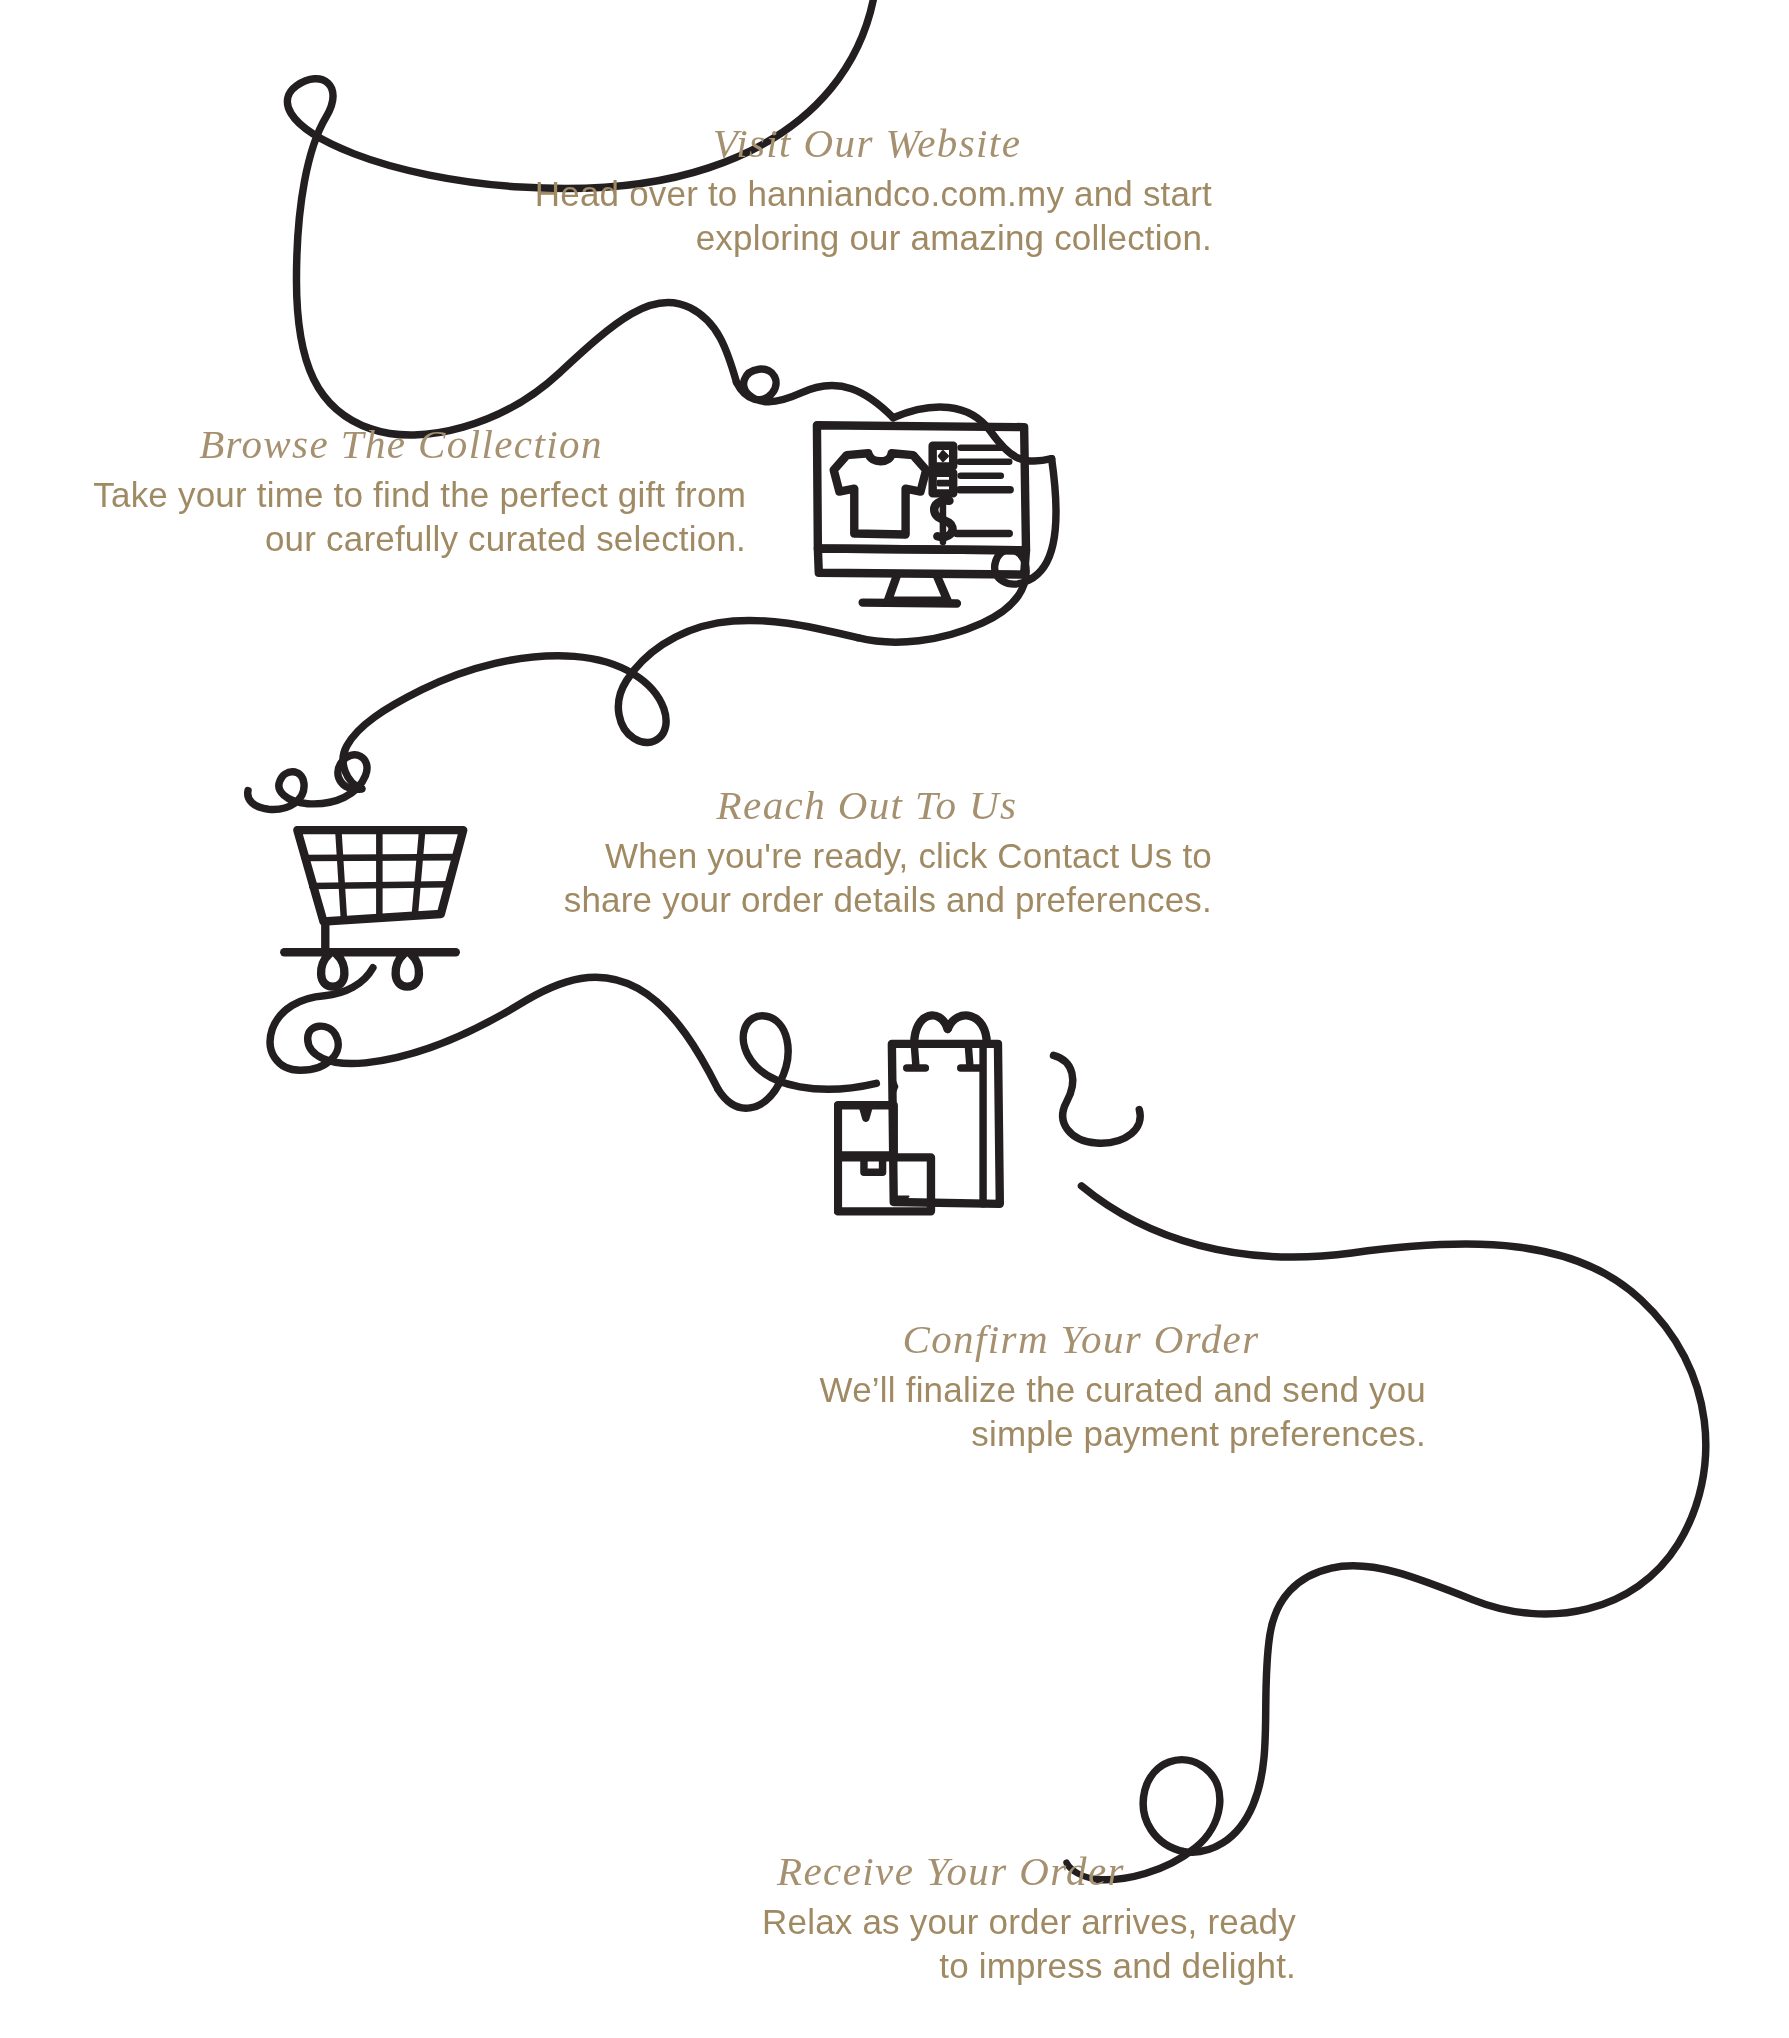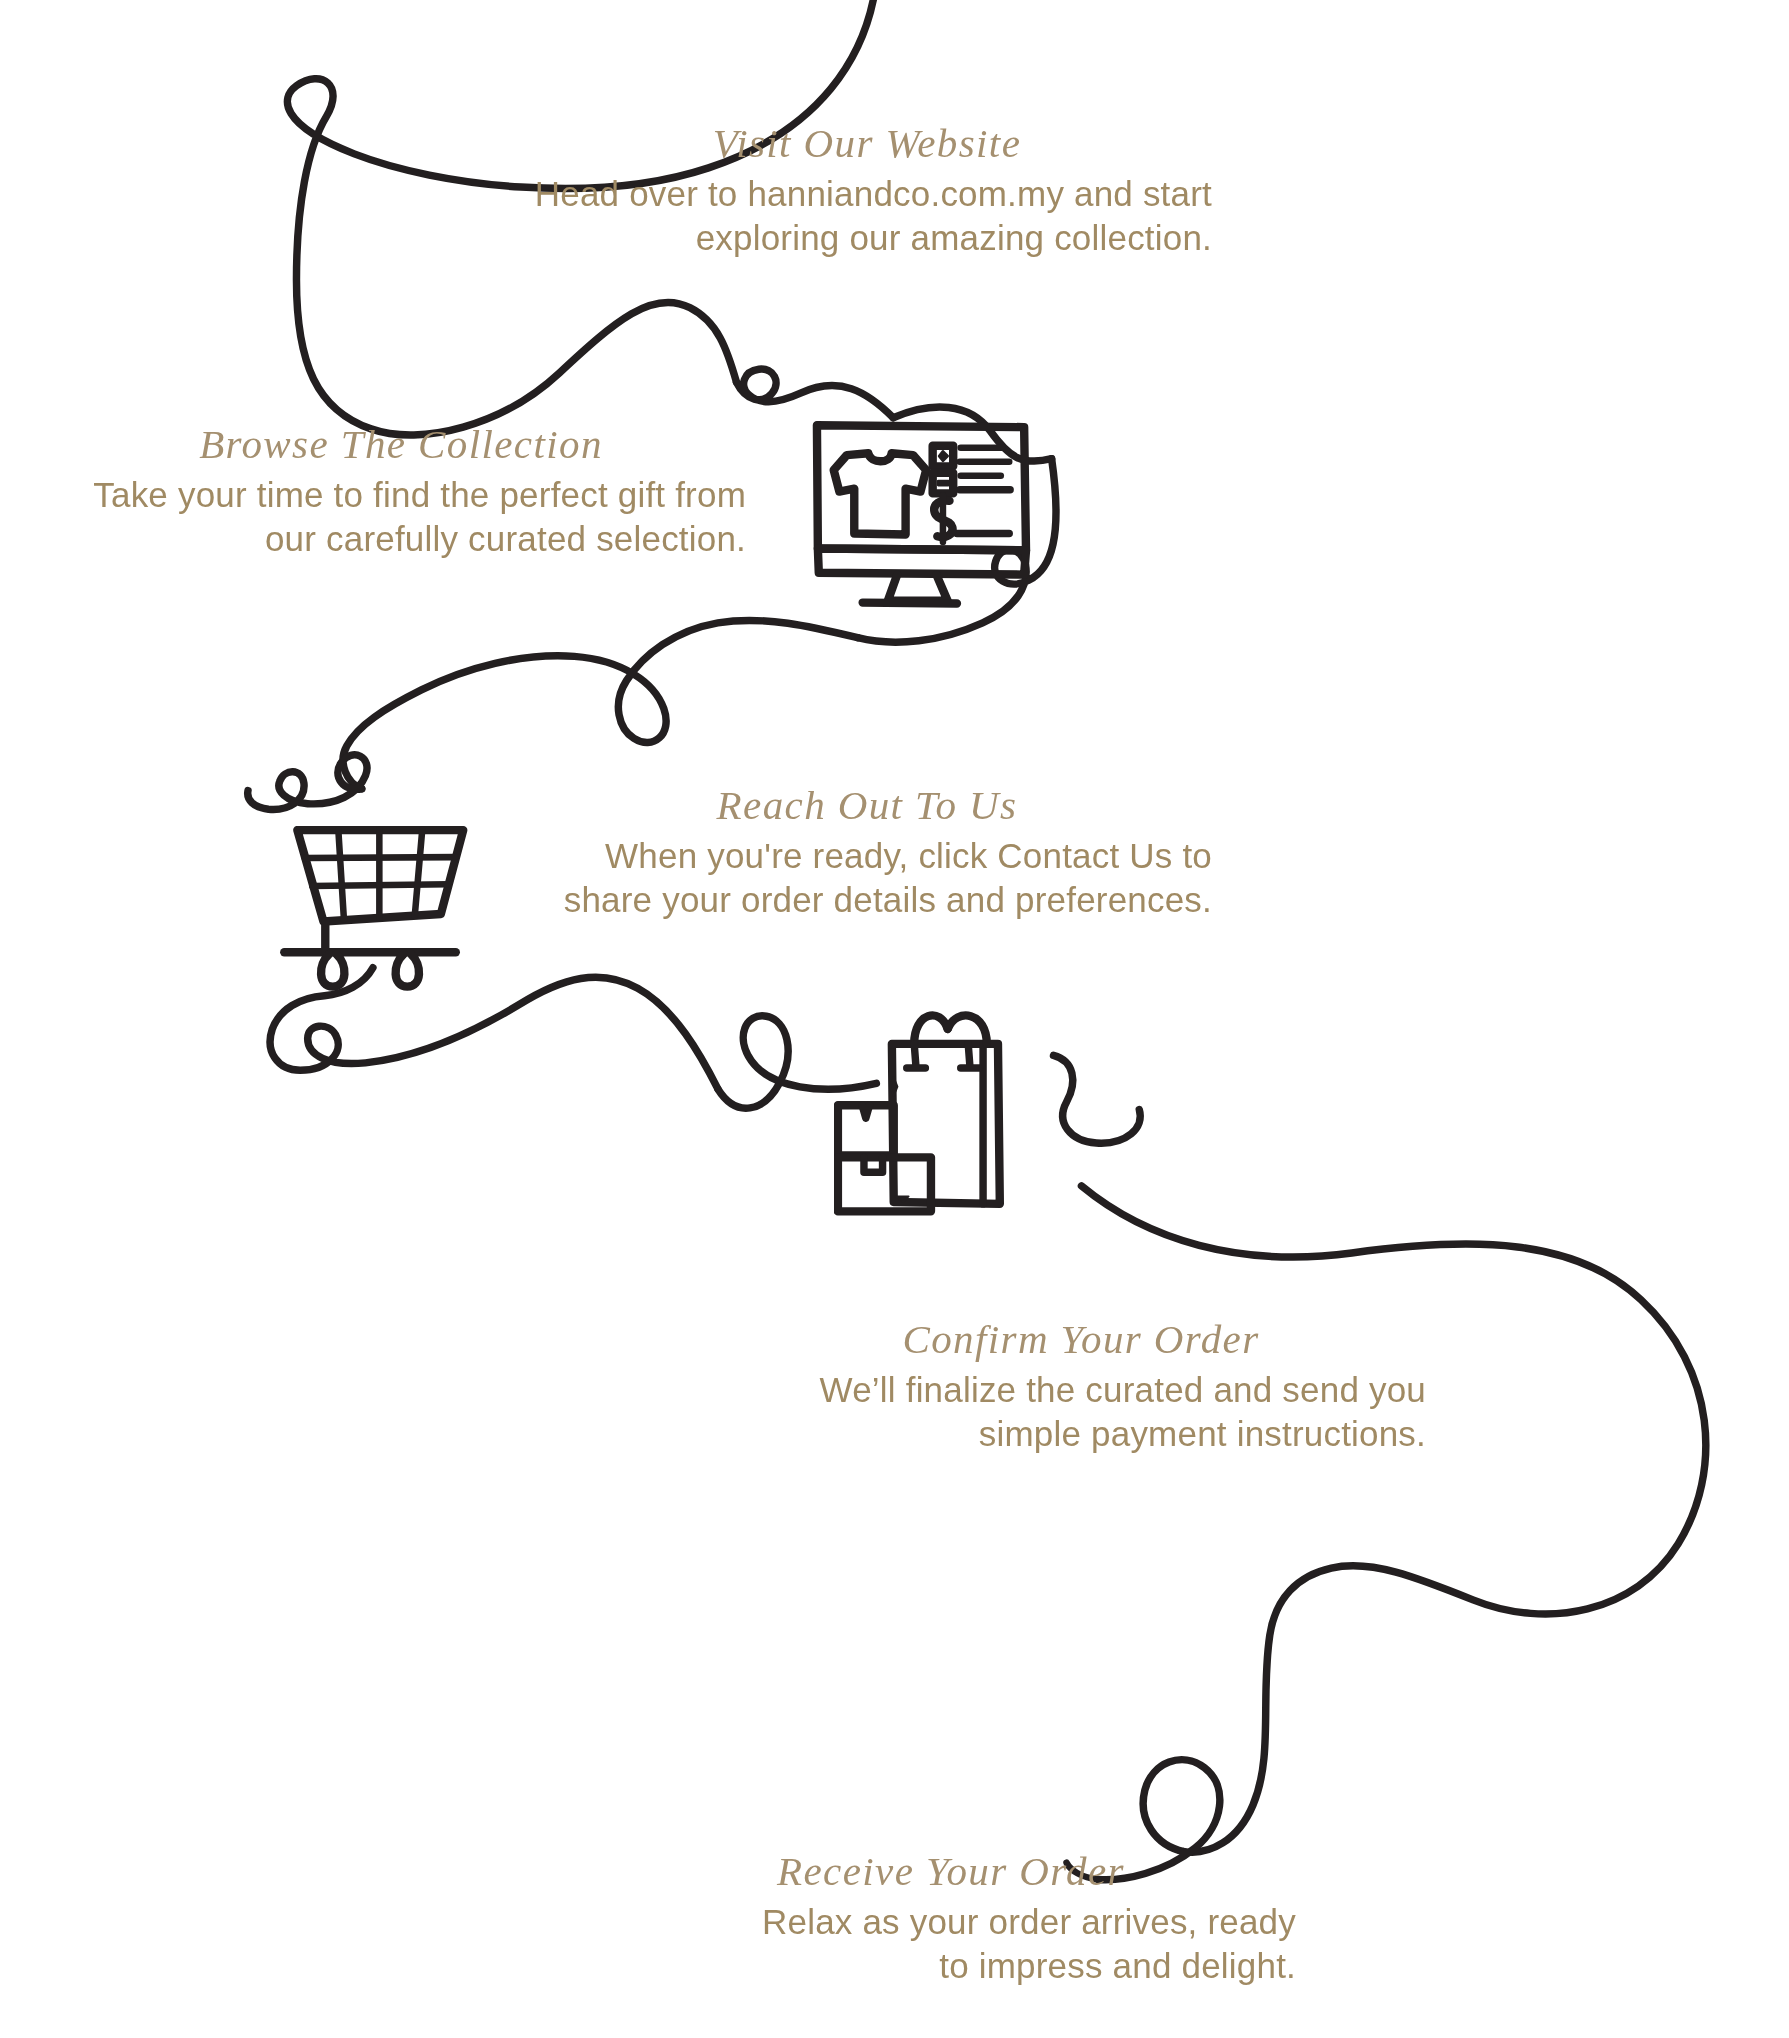--- a/index.html
+++ b/index.html
@@ -266,21 +266,21 @@
     <p class="step-desc">
       <span>When you're ready, click Contact Us to</span><br>
       <span>share your order details and preferences.</span>
     </p>
   </div>
 
   <div class="step-text" id="block-confirm">
     <h2 class="step-title">Confirm Your Order</h2>
     <p class="step-desc">
       <span>We’ll finalize the curated and send you</span><br>
-      <span>simple payment instructions.</span>
+      <span>simple payment preferences.</span>
     </p>
   </div>
 
   <div class="step-text" id="block-receive">
     <h2 class="step-title">Receive Your Order</h2>
     <p class="step-desc">
       <span>Relax as your order arrives, ready</span><br>
       <span>to impress and delight.</span>
     </p>
   </div>

